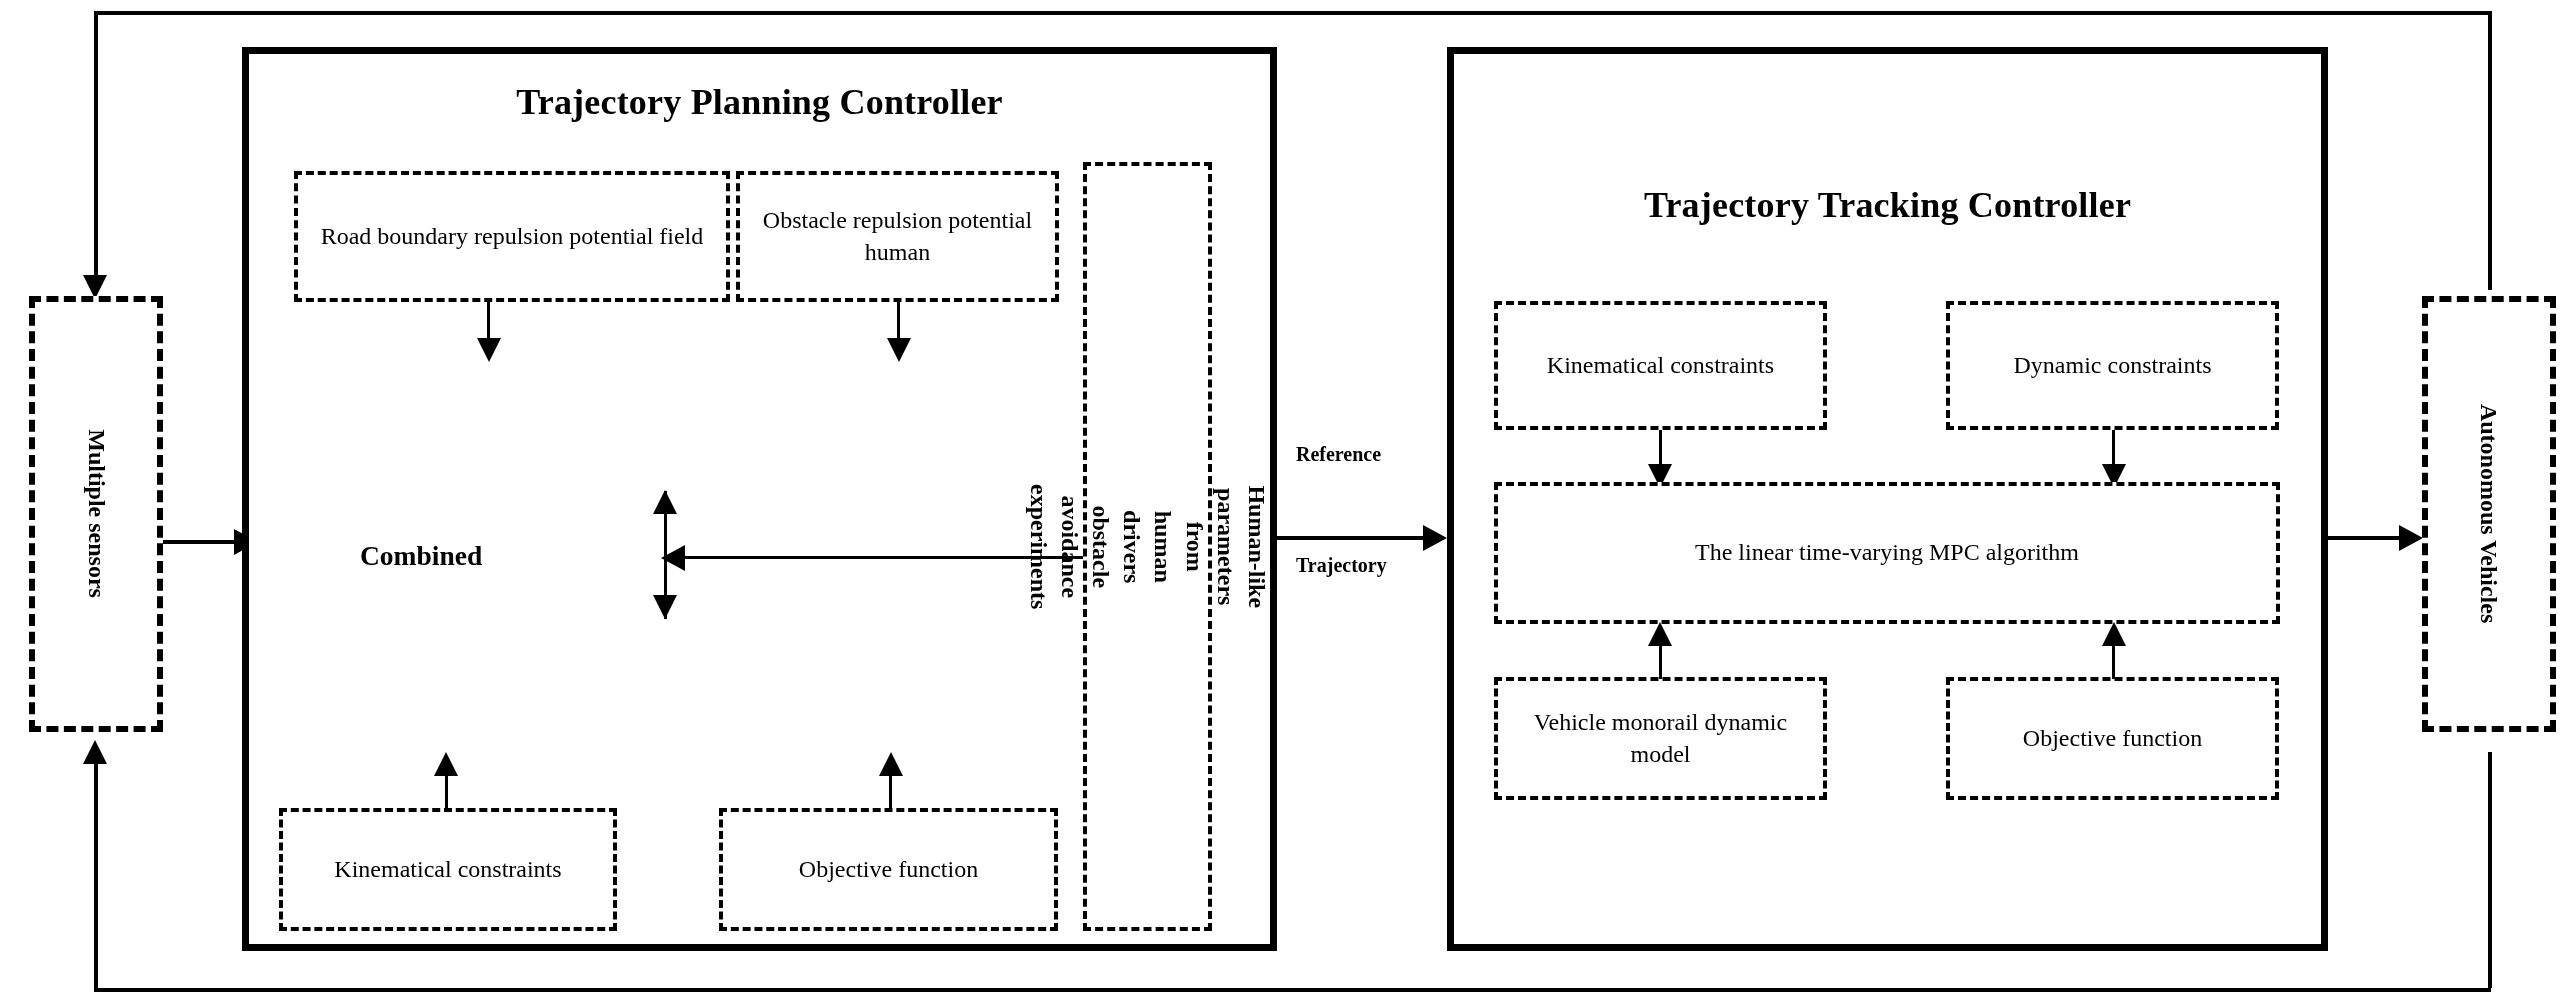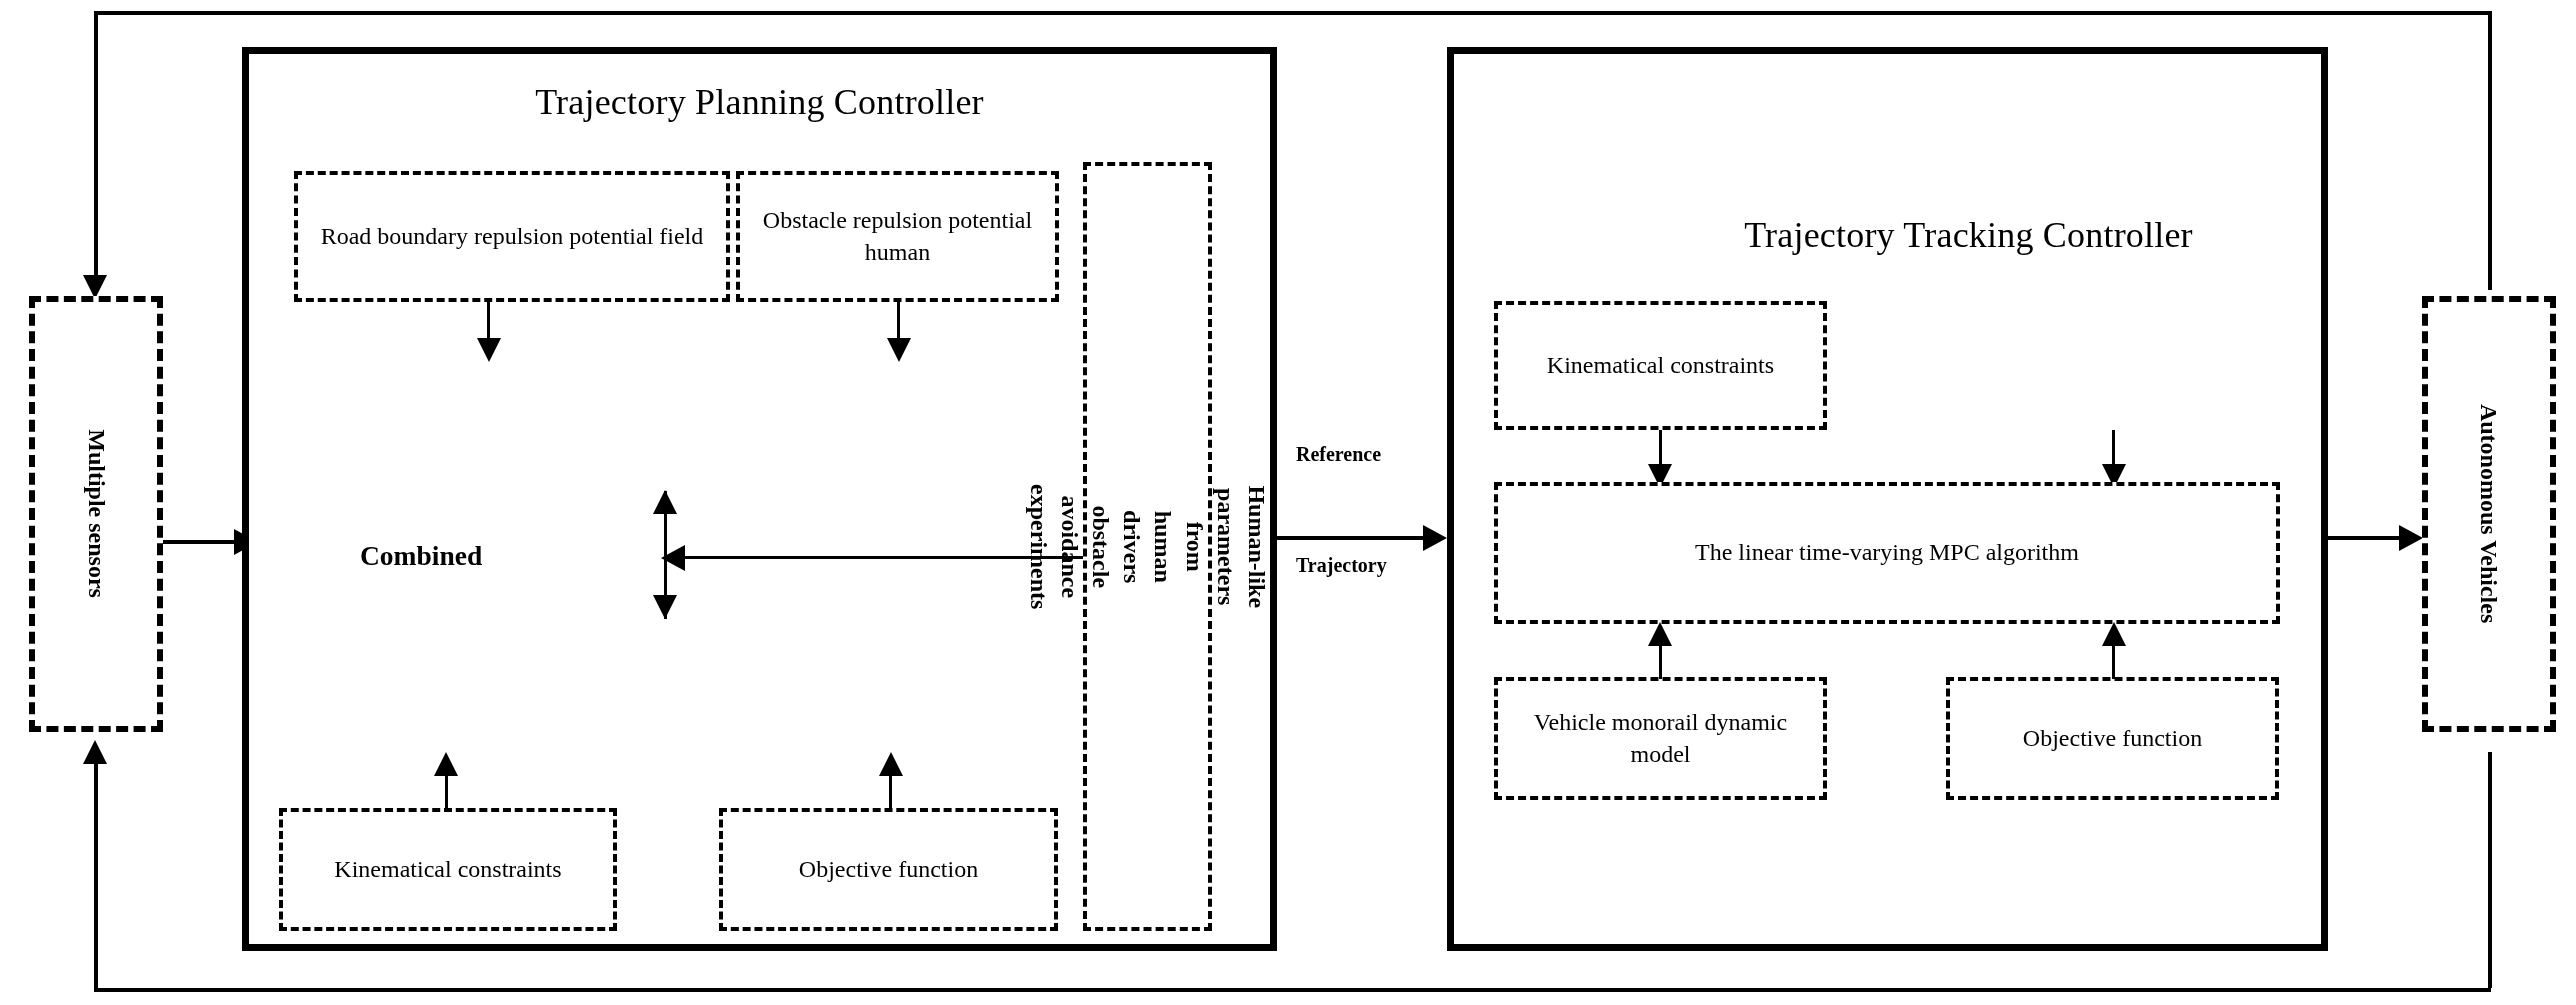--- a/index.html
+++ b/index.html
@@ -19,21 +19,21 @@
 
   
   .panel{
     border:7.3px solid #000;
     background:#fff;
   }
   .panel-title{
     position:absolute;
     left:0;right:0;
     text-align:center;
-    font-weight:normal;
+    font-weight:bold;
     font-size:36px;
     letter-spacing:0.2px;
     white-space:nowrap;
   }
 
   
   .dbox{
     border:4px dashed #000;
     background:#fff;
     display:flex;
@@ -165,28 +165,31 @@
     <span class="rot two-line">Human-like parameters from human drivers obstacle avoidance experiments</span>
   </div>
 
   <div class="ln-h bold abs" style="left:1277px;top:536px;width:164px;"></div>
   <div class="arrow right abs" style="left:1423px;top:525px;"></div>
   <div class="edge-label abs" style="left:1284px;top:443px;">Reference</div>
   <div class="edge-label abs" style="left:1284px;top:554px;text-align:center;">Trajectory</div>
 
   <div class="panel abs" style="left:1447px;top:47px;width:881px;height:904px;">
   </div>
-  <div class="panel-title abs" style="left:1528px;top:184px;width:881px;margin-top:30px;">Trajectory Tracking Controller</div>
+  <div class="panel-title abs" style="left:1447px;top:184px;width:881px;">Trajectory Tracking Controller</div>
 
   <div class="dbox abs" style="left:1494px;top:301px;width:333px;height:129px;">
     <span>Kinematical constraints</span>
   </div>
   <div class="ln-v abs" style="left:1659px;top:430px;height:44px;"></div>
   <div class="arrow down abs" style="left:1648px;top:464px;"></div>
 
+  <div class="dbox abs" style="left:1946px;top:301px;width:333px;height:129px;">
+    <span>Dynamic constraints</span>
+  </div>
   <div class="ln-v abs" style="left:2112px;top:430px;height:44px;"></div>
   <div class="arrow down abs" style="left:2102px;top:464px;"></div>
 
   <div class="dbox abs" style="left:1494px;top:677px;width:333px;height:123px;">
     <span>Vehicle monorail dynamic model</span>
   </div>
 
   <div class="dbox abs" style="left:1494px;top:482px;width:786px;height:142px;">
     <span>The linear time-varying MPC algorithm</span>
   </div>

